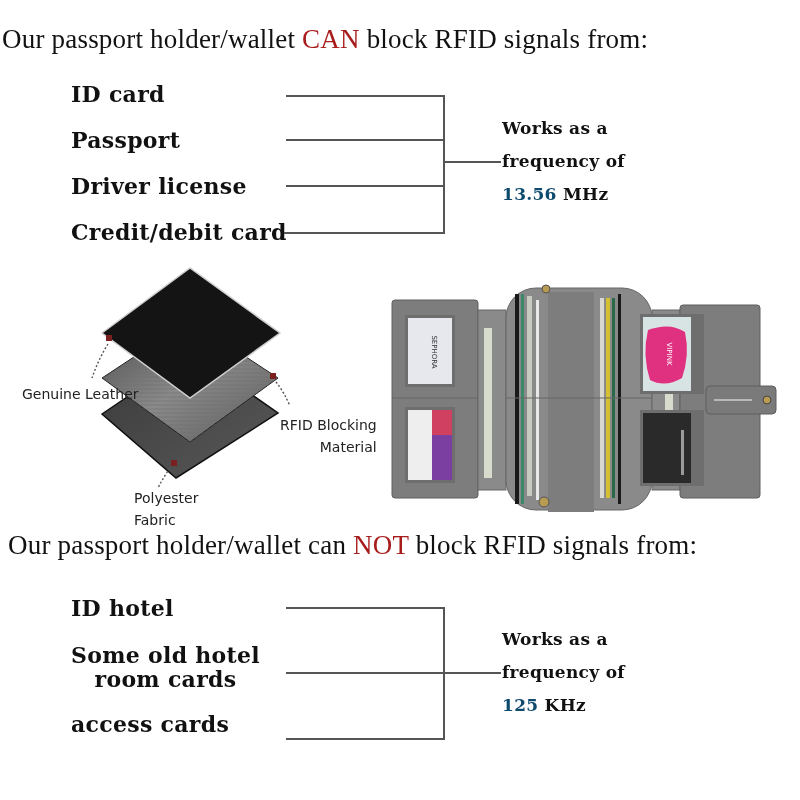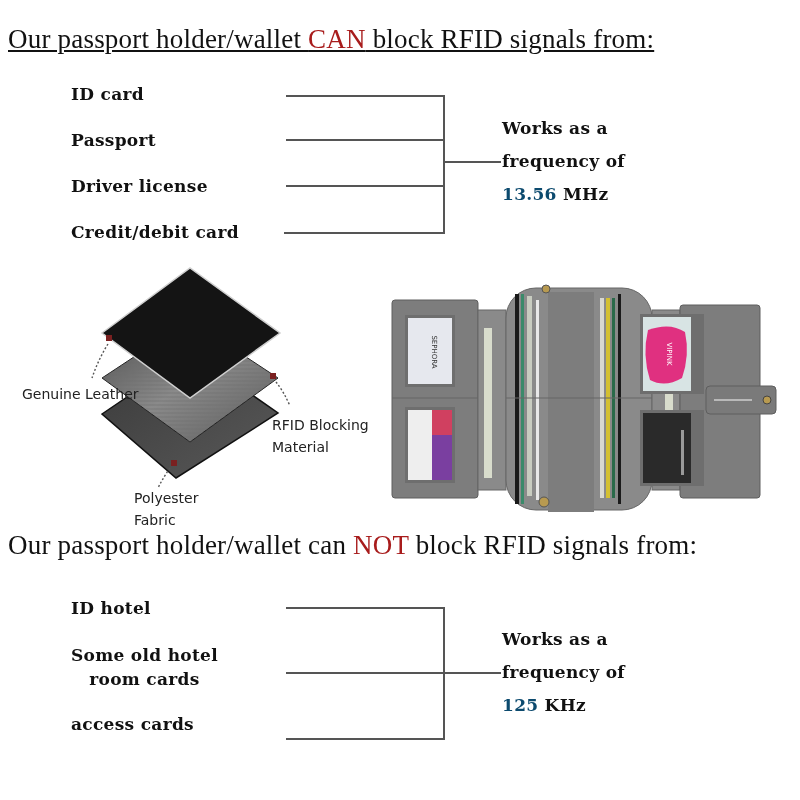--- a/index.html
+++ b/index.html
@@ -2,34 +2,34 @@
 <html><head>
 <meta charset="utf-8">
 <style>
   html, body { margin: 0; padding: 0; background: #ffffff; }
   body { width: 800px; height: 800px; position: relative; overflow: hidden;
          font-family: "DejaVu Serif", "Liberation Serif", serif; color: #111; }
   .abs { position: absolute; }
   .heading { font-family: "Liberation Serif", serif; font-size: 27px; font-weight: normal;
              white-space: nowrap; letter-spacing: 0.2px; }
   .heading .accent { color: #a81c1c; }
-  .item { font-family: "DejaVu Serif", serif; font-weight: bold; font-size: 17px;
+  .item { font-family: "DejaVu Serif", serif; font-weight: bold; font-size: 22px;
           white-space: nowrap; line-height: 24px; letter-spacing: 0.3px; }
   .freq { font-family: "DejaVu Serif", serif; font-weight: bold; font-size: 17px;
           line-height: 33px; white-space: nowrap; letter-spacing: 0.3px; }
   .freq .red { color: #0c4a6e; }
   .hline { position: absolute; height: 2px; background: #555; }
   .vline { position: absolute; width: 2px; background: #555; }
   .layer-label { font-family: "DejaVu Sans", sans-serif; font-weight: normal; font-size: 14px;
                  color: #222; white-space: nowrap; line-height: 22px; }
 </style>
 </head>
 <body>
 
-<div class="abs heading" style="left:8px; top:24px;text-decoration:underline;">
+<div class="abs heading" style="left:2px; top:24px;">
   <span>Our passport holder/wallet </span><span class="accent">CAN</span><span> block RFID signals from:</span>
 </div>
 
 <div class="abs item" style="left:71px; top:82px;">ID card</div>
 <div class="abs item" style="left:71px; top:128px;">Passport</div>
 <div class="abs item" style="left:71px; top:174px;">Driver license</div>
 <div class="abs item" style="left:71px; top:220px;">Credit/debit card</div>
 
 <div class="hline" style="left:286px; top:95px; width:158px;"></div>
 <div class="hline" style="left:286px; top:139px; width:158px;"></div>
@@ -70,21 +70,21 @@
 
   <rect x="106" y="75" width="6" height="6" fill="#7a2020"></rect>
   <rect x="270" y="113" width="6" height="6" fill="#7a2020"></rect>
   <rect x="171" y="200" width="6" height="6" fill="#7a2020"></rect>
 
   <path d="M108,84 Q98,100 92,118" stroke="#555" stroke-width="1.4" stroke-dasharray="2,2" fill="none"></path>
   <path d="M276,122 Q284,132 290,146" stroke="#555" stroke-width="1.4" stroke-dasharray="2,2" fill="none"></path>
   <path d="M170,208 Q163,218 158,228" stroke="#555" stroke-width="1.4" stroke-dasharray="2,2" fill="none"></path>
 </svg>
 <div class="abs layer-label" style="left:22px; top:383px;">Genuine Leather</div>
-<div class="abs layer-label" style="left:272px; top:414px;">
+<div class="abs layer-label" style="left:280px; top:414px;text-align:right;">
   <div>RFID Blocking</div>
   <div>Material</div>
 </div>
 <div class="abs layer-label" style="left:134px; top:487px;">
   <div>Polyester</div>
   <div>Fabric</div>
 </div>
 
 <svg class="abs" style="left:380px; top:270px;" width="400" height="250" viewBox="0 0 400 250">
 

